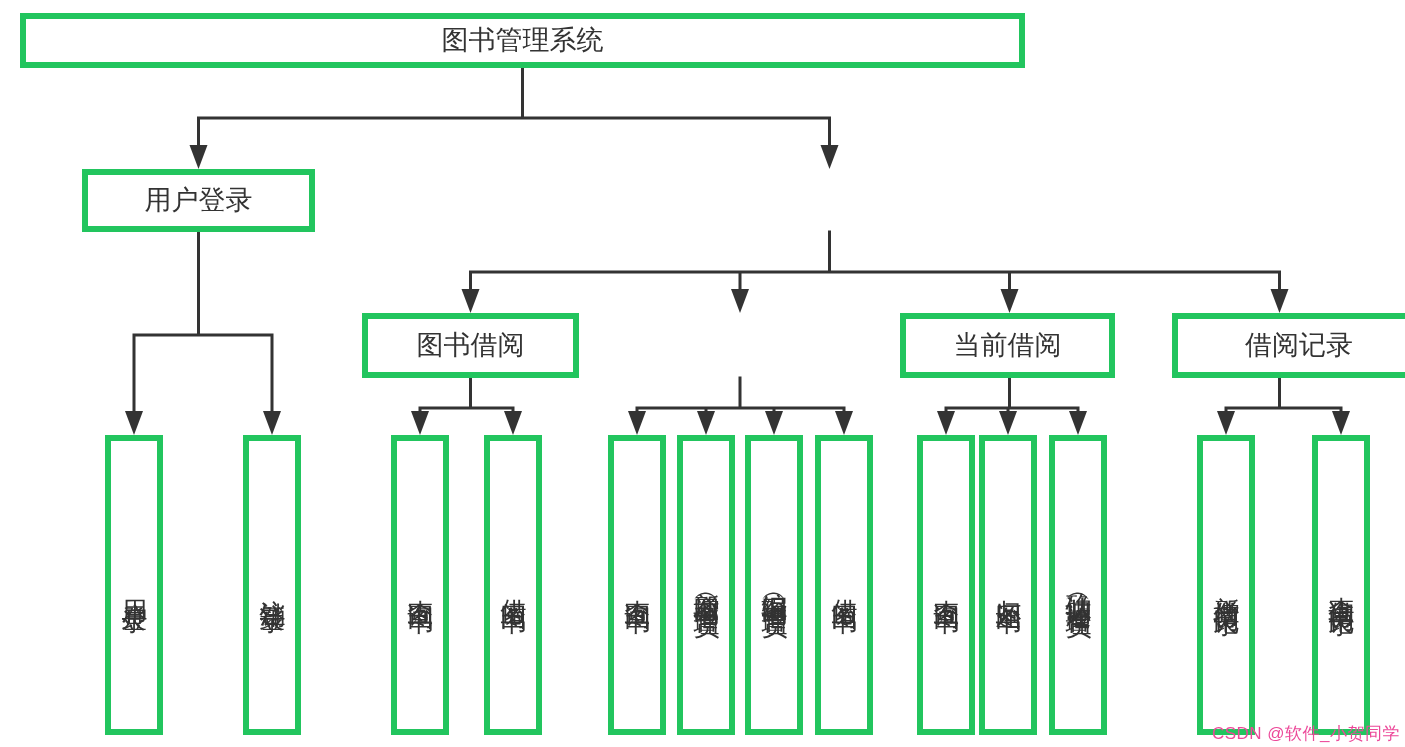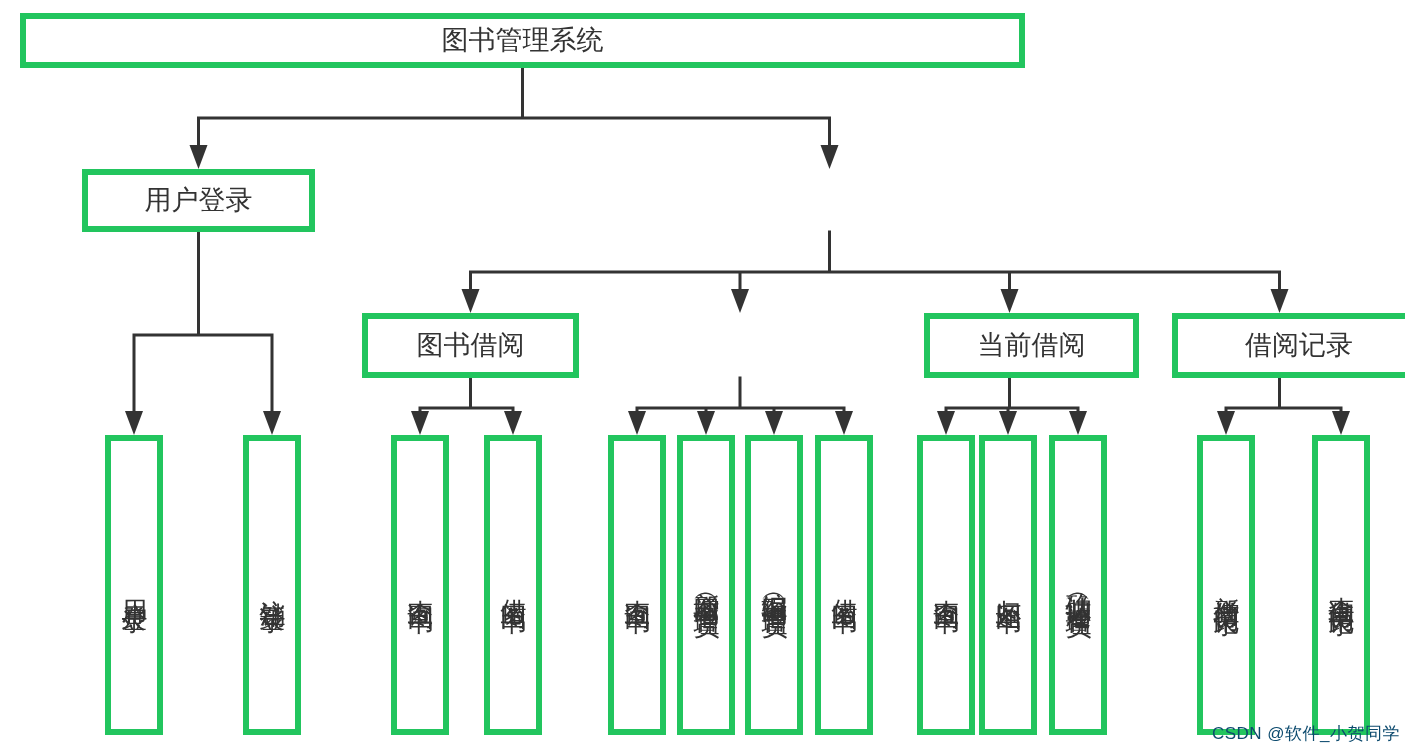--- a/index.html
+++ b/index.html
@@ -30,42 +30,42 @@
     white-space:nowrap;
   }
   
   #n-root{left:20px;top:13px;width:1005px;height:55px;}
   
   #n-user-login{left:82px;top:169px;width:233px;height:63px;}
   #n-book-mgmt{left:712px;top:169px;width:235px;height:63px;}
   
   #n-new-book-rec{left:362px;top:313px;width:217px;height:65px;}
   #n-book-borrow{left:633px;top:313px;width:214px;height:65px;}
-  #n-current-borrow{left:924px;top:313px;width:215px;height:65px;}
+  #n-current-borrow{left:900px;top:313px;width:215px;height:65px;}
   #n-borrow-records{left:1172px;top:313px;width:254px;height:65px;}
   
   .leaf{top:435px;width:58px;height:300px;}
   #n-leaf-user-login{left:105px;}
   #n-leaf-logout{left:243px;}
   #n-nbr-query{left:391px;}
   #n-nbr-borrow{left:484px;}
   #n-bb-query{left:608px;}
   #n-bb-add{left:677px;}
   #n-bb-edit{left:745px;}
   #n-bb-borrow{left:815px;}
   #n-cb-query{left:917px;}
   #n-cb-return{left:979px;}
   #n-cb-confirm{left:1049px;}
   #n-br-add{left:1197px;}
   #n-br-query{left:1312px;}
   .watermark{
     position:absolute;
     right:5px;bottom:2px;
     font-size:17px;
-    color:#0c4a6e;
+    color:#ec4899;
     letter-spacing:0.5px;
     white-space:nowrap;
   }
 </style>
 </head>
 <body>
 
 <div class="canvas">
 
   <svg class="connector-layer" width="1405" height="747" viewBox="0 0 1405 747" xmlns="http://www.w3.org/2000/svg">

